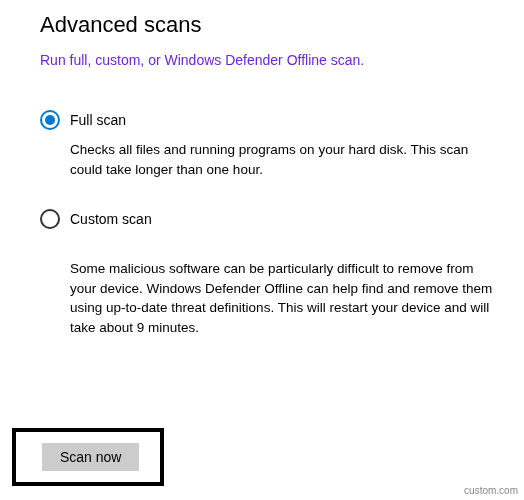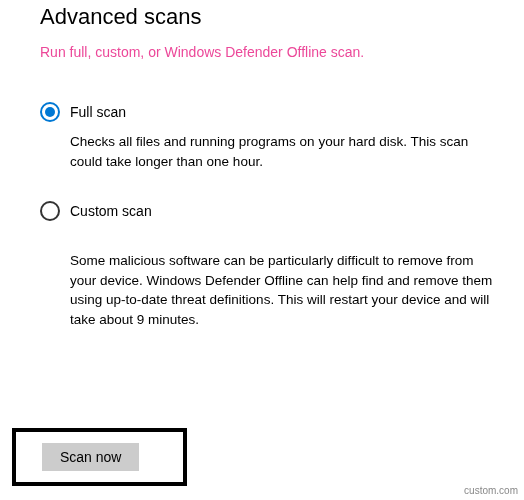--- a/index.html
+++ b/index.html
@@ -6,31 +6,31 @@
     body {
       width: 524px;
       height: 500px;
       background: #ffffff;
       font-family: "Segoe UI", -apple-system, sans-serif;
       color: #000000;
       padding: 0;
       position: relative;
     }
     .page {
-      padding: 4px 30px 0 40px;
+      padding: 12px 30px 0 40px;
     }
     .page-title {
       font-size: 22px;
       font-weight: 400;
       color: #000;
       margin-bottom: 14px;
     }
     .page-subtitle {
       font-size: 14px;
-      color: #ec4899;
+      color: #6d28d9;
       margin-bottom: 42px;
     }
     .option {
       margin-bottom: 30px;
       margin-top: 12px;
     }
     .option-header {
       display: flex;
       align-items: center;
       cursor: pointer;
@@ -64,21 +64,21 @@
     .option-desc {
       font-size: 13.5px;
       color: #000;
       line-height: 1.45;
       margin-left: 30px;
     }
     .action-highlight {
       position: absolute;
       left: 12px;
       top: 428px;
-      width: 175px;
+      width: 152px;
       height: 58px;
       border: 4px solid #000;
       display: flex;
       align-items: center;
       padding-left: 26px;
     }
     .scan-button {
       background: #cccccc;
       border: none;
       font-family: inherit;

